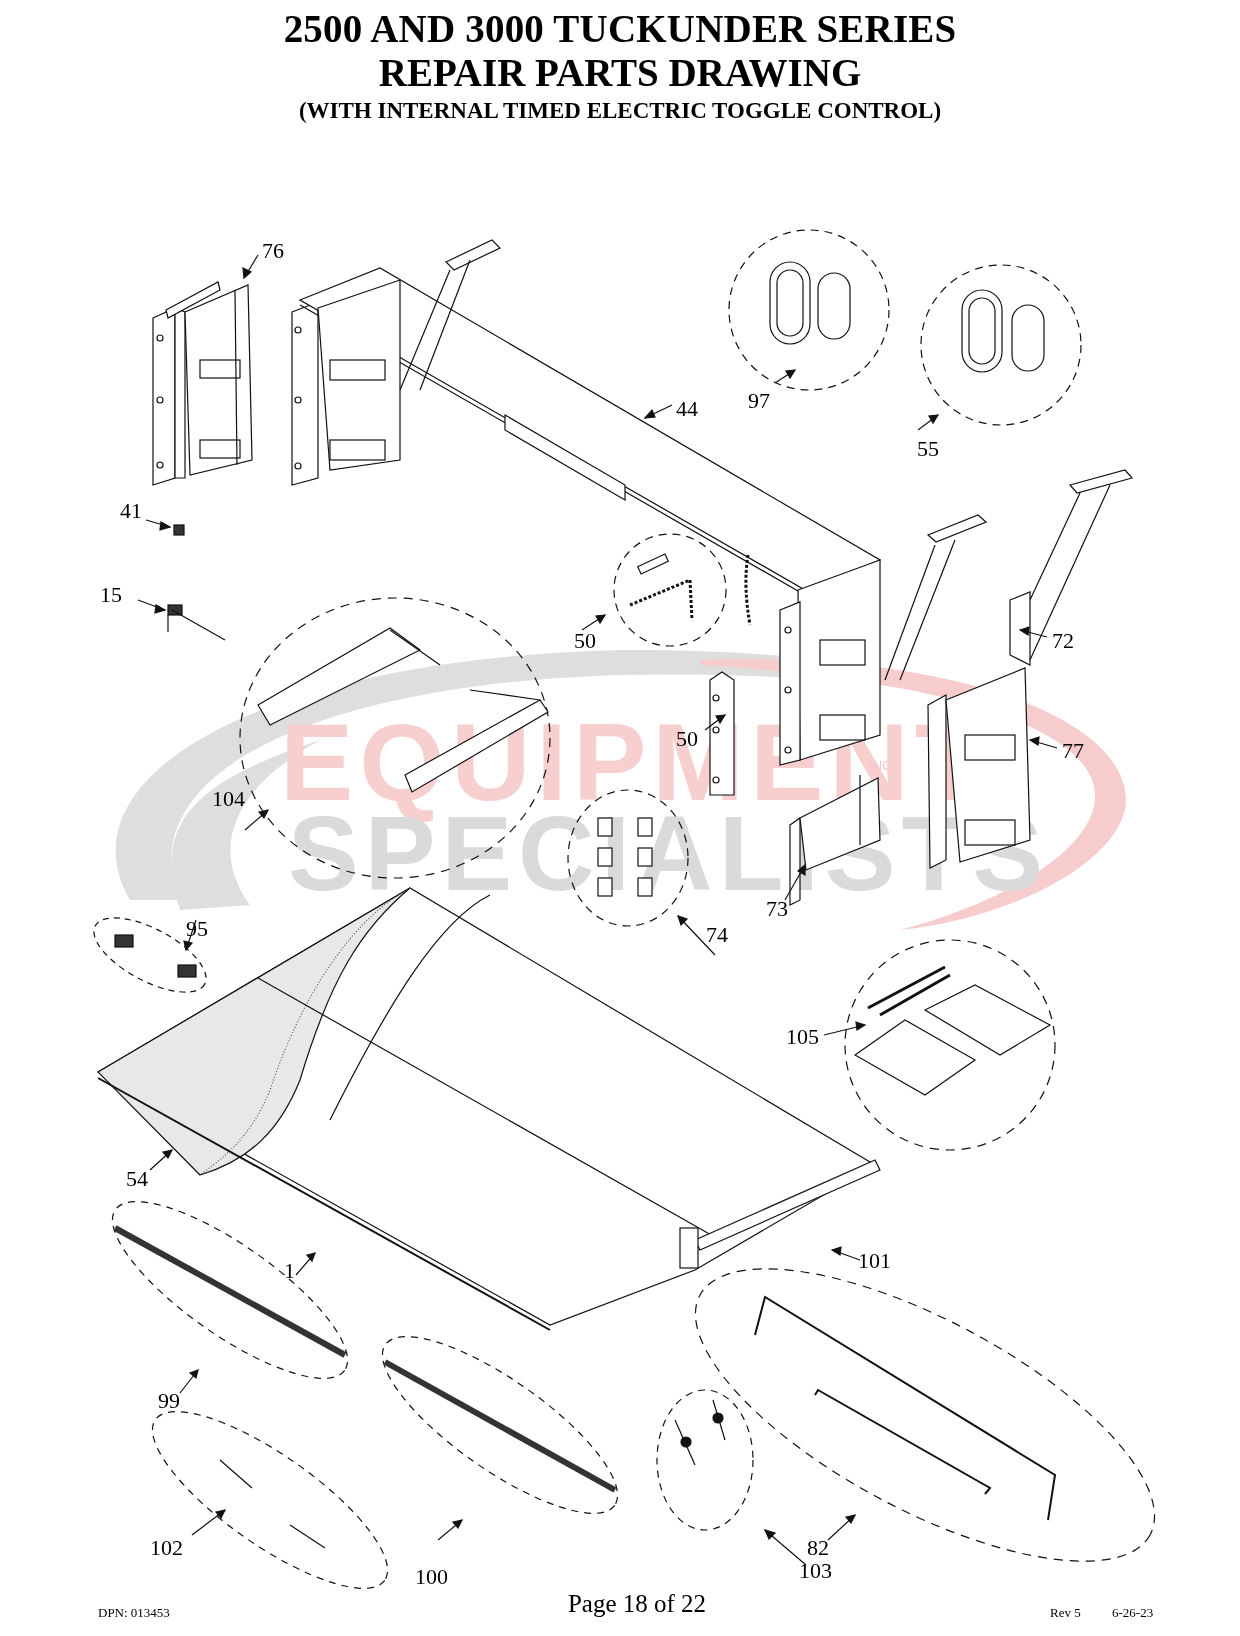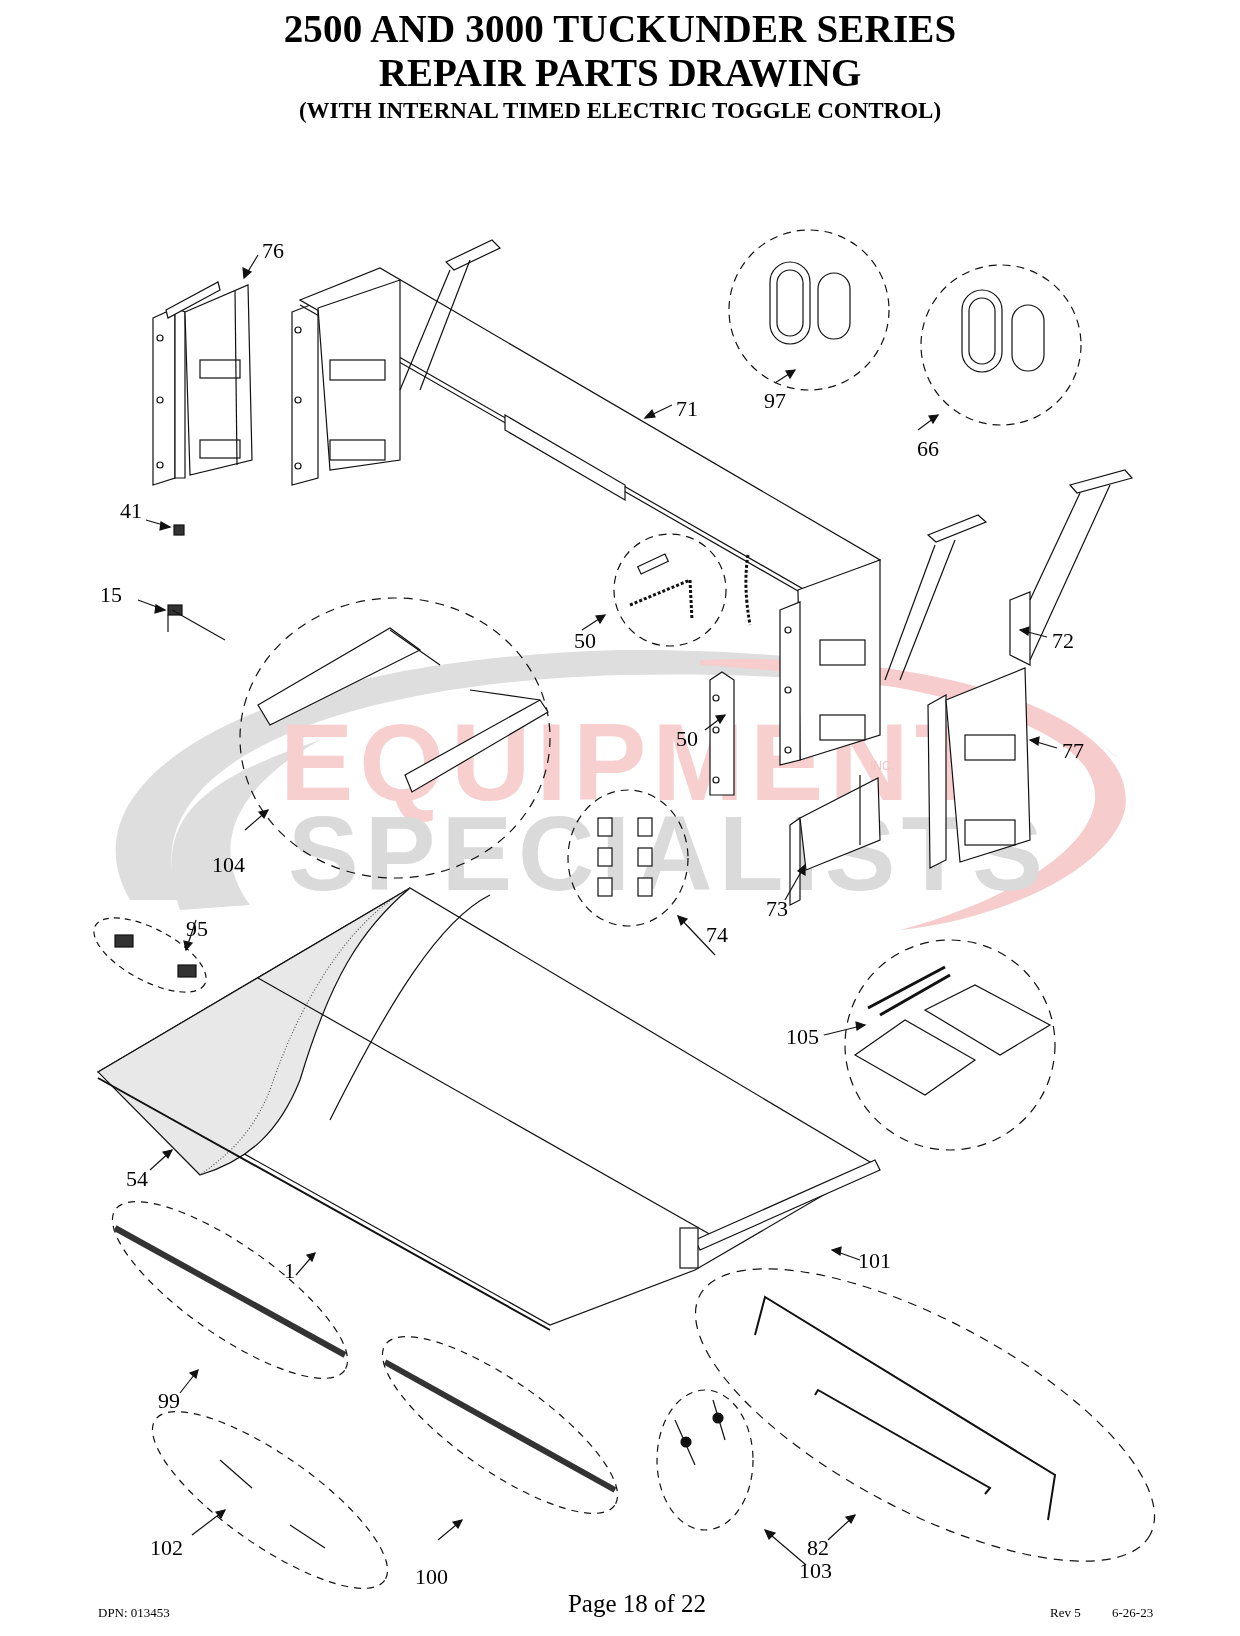--- a/index.html
+++ b/index.html
@@ -246,30 +246,30 @@
     <line x1="192" y1="1535" x2="225" y2="1510"></line>
       <polygon points="225,1510 216,1512 221,1518"></polygon>
     <line x1="438" y1="1540" x2="462" y2="1520"></line>
       <polygon points="462,1520 453,1522 458,1528"></polygon>
     <line x1="806" y1="1565" x2="765" y2="1530"></line>
       <polygon points="765,1530 769,1539 775,1533"></polygon>
   </g>
 </svg>
 
 <div class="callout" style="left:262px;top:240px">76</div>
-<div class="callout" style="left:676px;top:398px">71</div>
-<div class="callout" style="left:764px;top:390px">97</div>
-<div class="callout" style="left:917px;top:438px">66</div>
+<div class="callout" style="left:676px;top:398px">44</div>
+<div class="callout" style="left:748px;top:390px">97</div>
+<div class="callout" style="left:917px;top:438px">55</div>
 <div class="callout" style="left:120px;top:500px">41</div>
 <div class="callout" style="left:100px;top:584px">15</div>
 <div class="callout" style="left:574px;top:630px">50</div>
 <div class="callout" style="left:1052px;top:630px">72</div>
 <div class="callout" style="left:676px;top:728px">50</div>
 <div class="callout" style="left:1062px;top:740px">77</div>
-<div class="callout" style="left:212px;top:854px">104</div>
+<div class="callout" style="left:212px;top:788px">104</div>
 <div class="callout" style="left:766px;top:898px">73</div>
 <div class="callout" style="left:706px;top:924px">74</div>
 <div class="callout" style="left:186px;top:918px">95</div>
 <div class="callout" style="left:786px;top:1026px">105</div>
 <div class="callout" style="left:126px;top:1168px">54</div>
 <div class="callout" style="left:284px;top:1260px">1</div>
 <div class="callout" style="left:858px;top:1250px">101</div>
 <div class="callout" style="left:158px;top:1390px">99</div>
 <div class="callout" style="left:807px;top:1537px">82</div>
 <div class="callout" style="left:150px;top:1537px">102</div>

